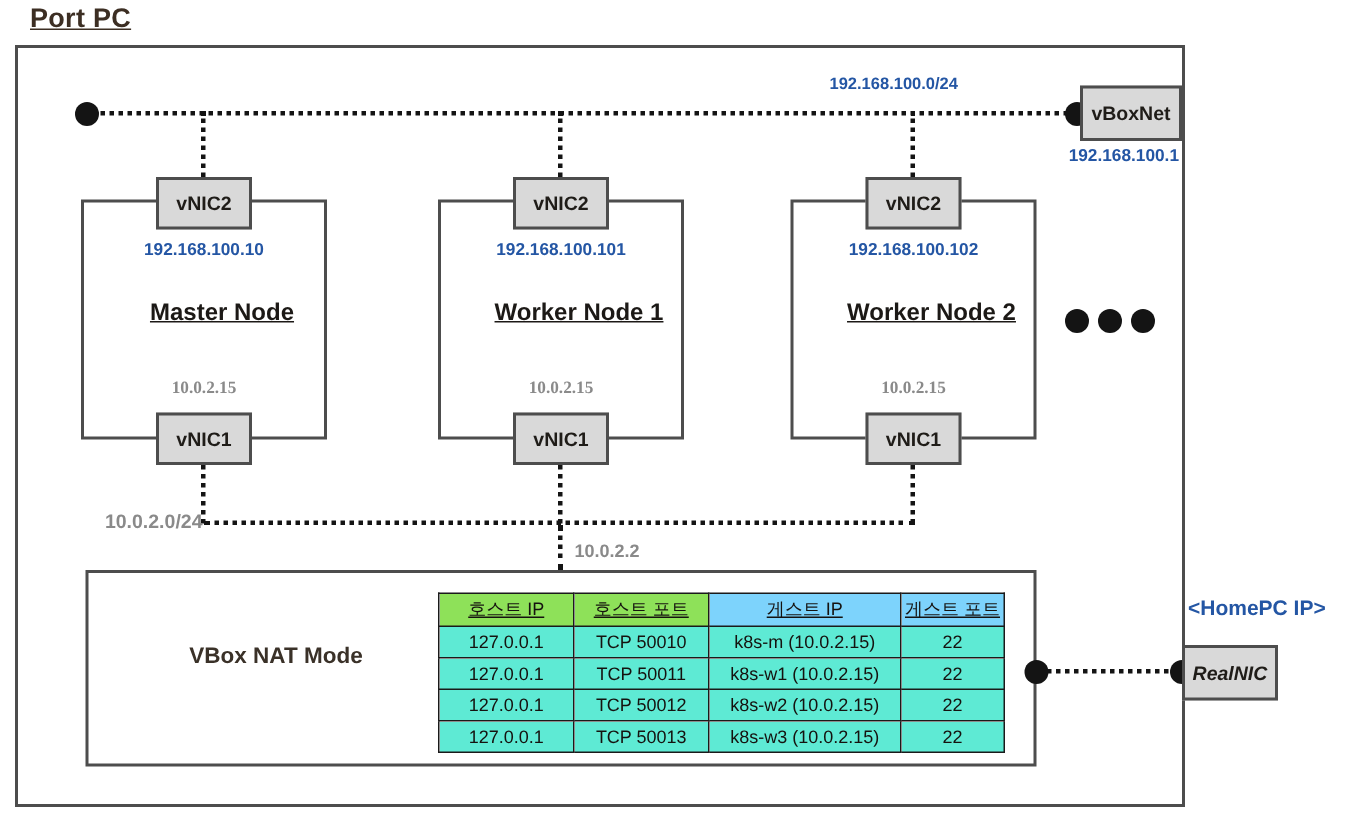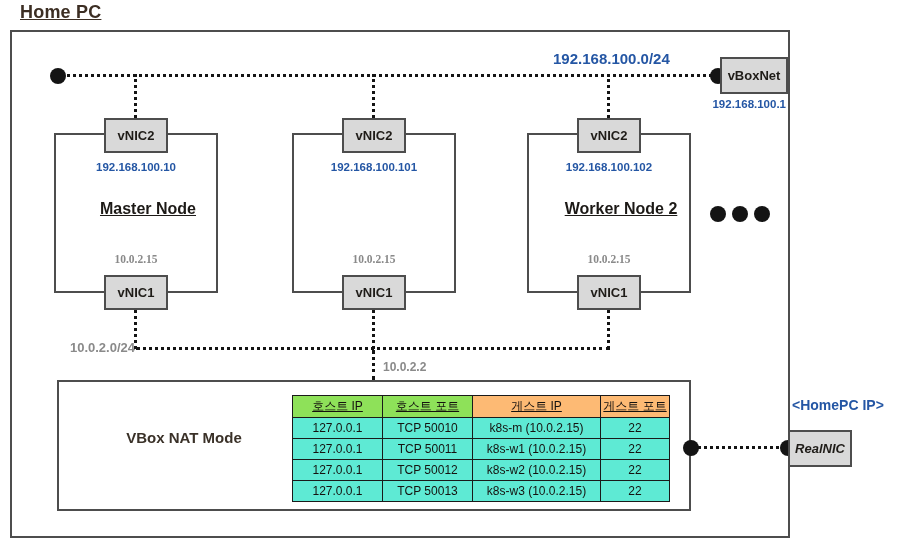--- a/index.html
+++ b/index.html
@@ -43,21 +43,21 @@
     position: absolute; left: 20px; top: 2px;
     font-size: 18px; font-weight: bold;
     color: #3c2e23; text-decoration: underline;
     letter-spacing: 0.2px;
   }
   .blue-label { color: #2456a4; font-weight: bold; }
   .gray-label { color: #8a8a8a; font-weight: bold; }
 
   .net-label-top {
     position: absolute; left: 553px; top: 50px;
-    font-size: 15px;
+    font-size: 11px;
   }
   .gateway-label {
     position: absolute; left: 690px; top: 98px; width: 96px;
     text-align: right; font-size: 11.5px;
   }
   .natnet-label {
     position: absolute; left: 55px; top: 340px; width: 80px;
     text-align: right; font-size: 13px;
   }
   .natgw-label {
@@ -116,32 +116,32 @@
     text-align: center; padding: 0;
     white-space: nowrap; overflow: hidden;
   }
   .pf-table th { height: 22px; font-weight: normal; text-decoration: underline; }
   .pf-table td { height: 21px; background: #5eead4; }
   .pf-table .c0 { width: 90px; }
   .pf-table .c1 { width: 90px; }
   .pf-table .c2 { width: 128px; }
   .pf-table .c3 { width: 69px; }
   .pf-table th.green  { background: #8ee159; }
-  .pf-table th.orange { background: #fdba74; margin-top: 23px; }
+  .pf-table th.orange { background: #7dd3fc; margin-top: 23px; }
 
   
   .vboxnet-chip { left: 720px; top: 57px; width: 68px; height: 37px; }
   .realnic-chip { left: 788px; top: 430px; width: 64px; height: 37px; font-style: italic; }
 </style>
 </head>
 <body>
 
 <div id="stage">
 
-  <div class="page-title">Home PC</div>
+  <div class="page-title">Port PC</div>
 
   <div class="frame" style="left:10px; top:30px; width:780px; height:508px;"></div>
 
   <div class="hline" style="left:60px; top:74px; width:660px;"></div>
   <div class="dot" style="left:50px; top:68px;"></div>
   <div class="dot" style="left:710px; top:68px;"></div>
   <div class="net-label-top blue-label">192.168.100.0/24</div>
   <div class="chip vboxnet-chip">
     <span>vBoxNet</span>
   </div>
@@ -164,20 +164,21 @@
   </div>
 
   <div class="node" style="left: 292px;">
     <div class="vline stub-top"></div>
     <div class="vline stub-bottom"></div>
     <div class="frame node-rect"></div>
     <div class="chip nic nic-top">
       <span>vNIC2</span>
     </div>
     <div class="ip2 blue-label">192.168.100.101</div>
+    <div class="node-title">Worker Node 1</div>
     <div class="ip1 gray-label">10.0.2.15</div>
     <div class="chip nic nic-bottom">
       <span>vNIC1</span>
     </div>
   </div>
 
   <div class="node" style="left: 527px;">
     <div class="vline stub-top"></div>
     <div class="vline stub-bottom"></div>
     <div class="frame node-rect"></div>

